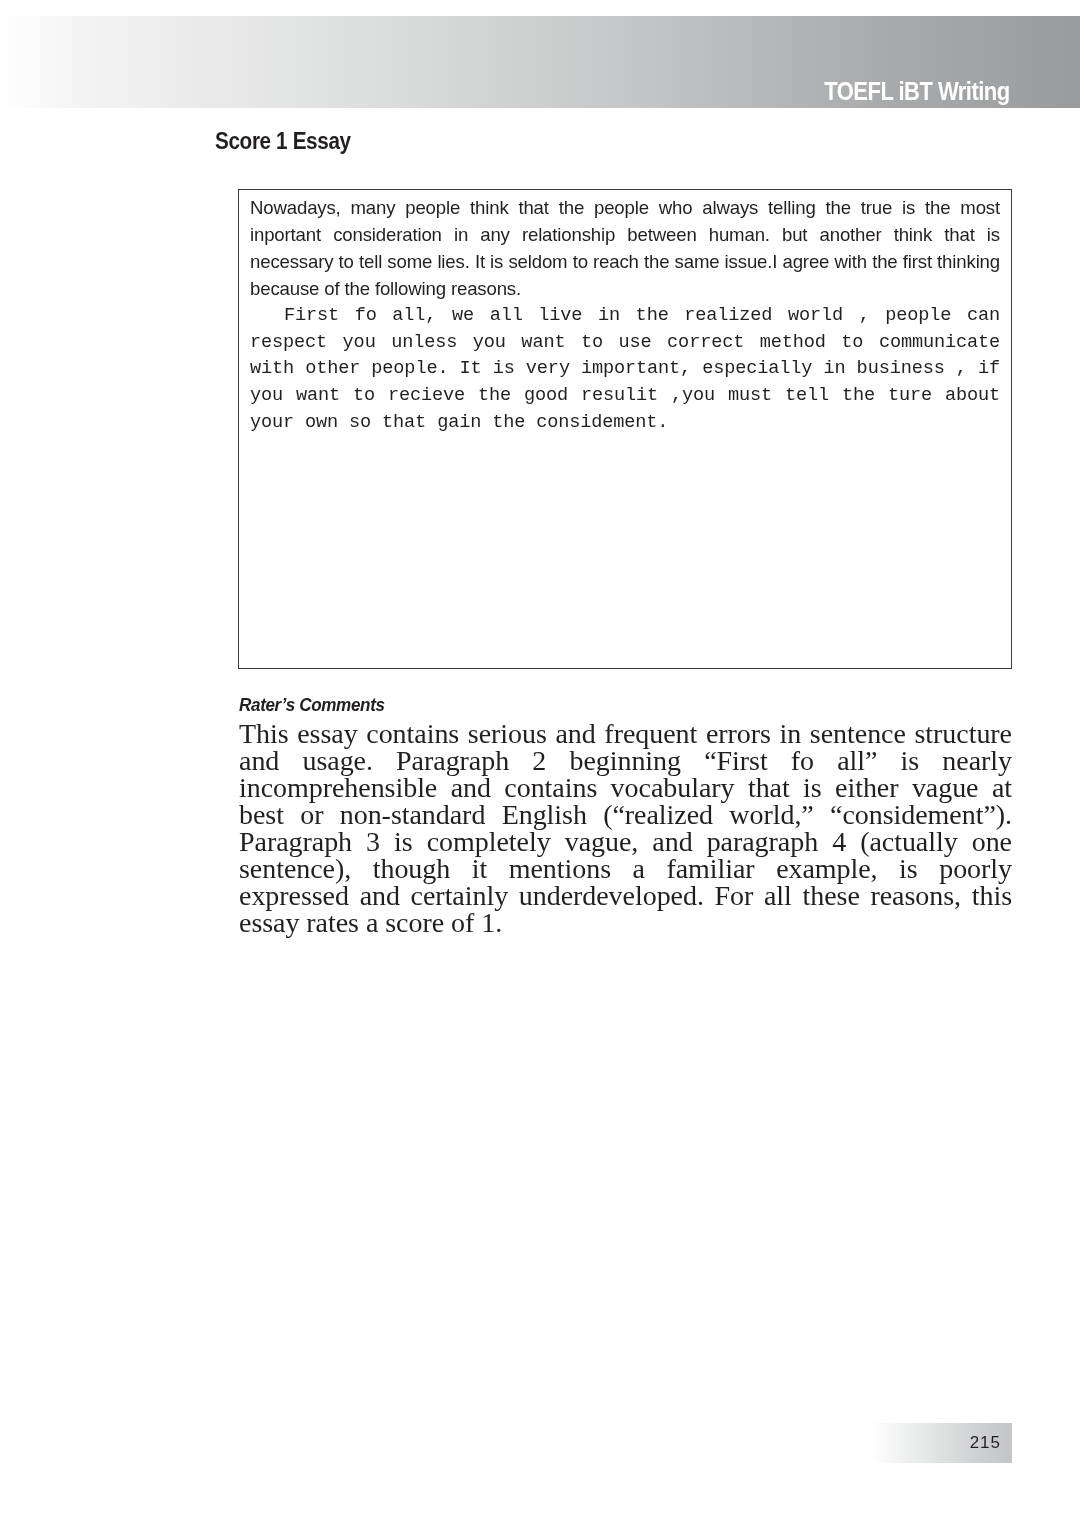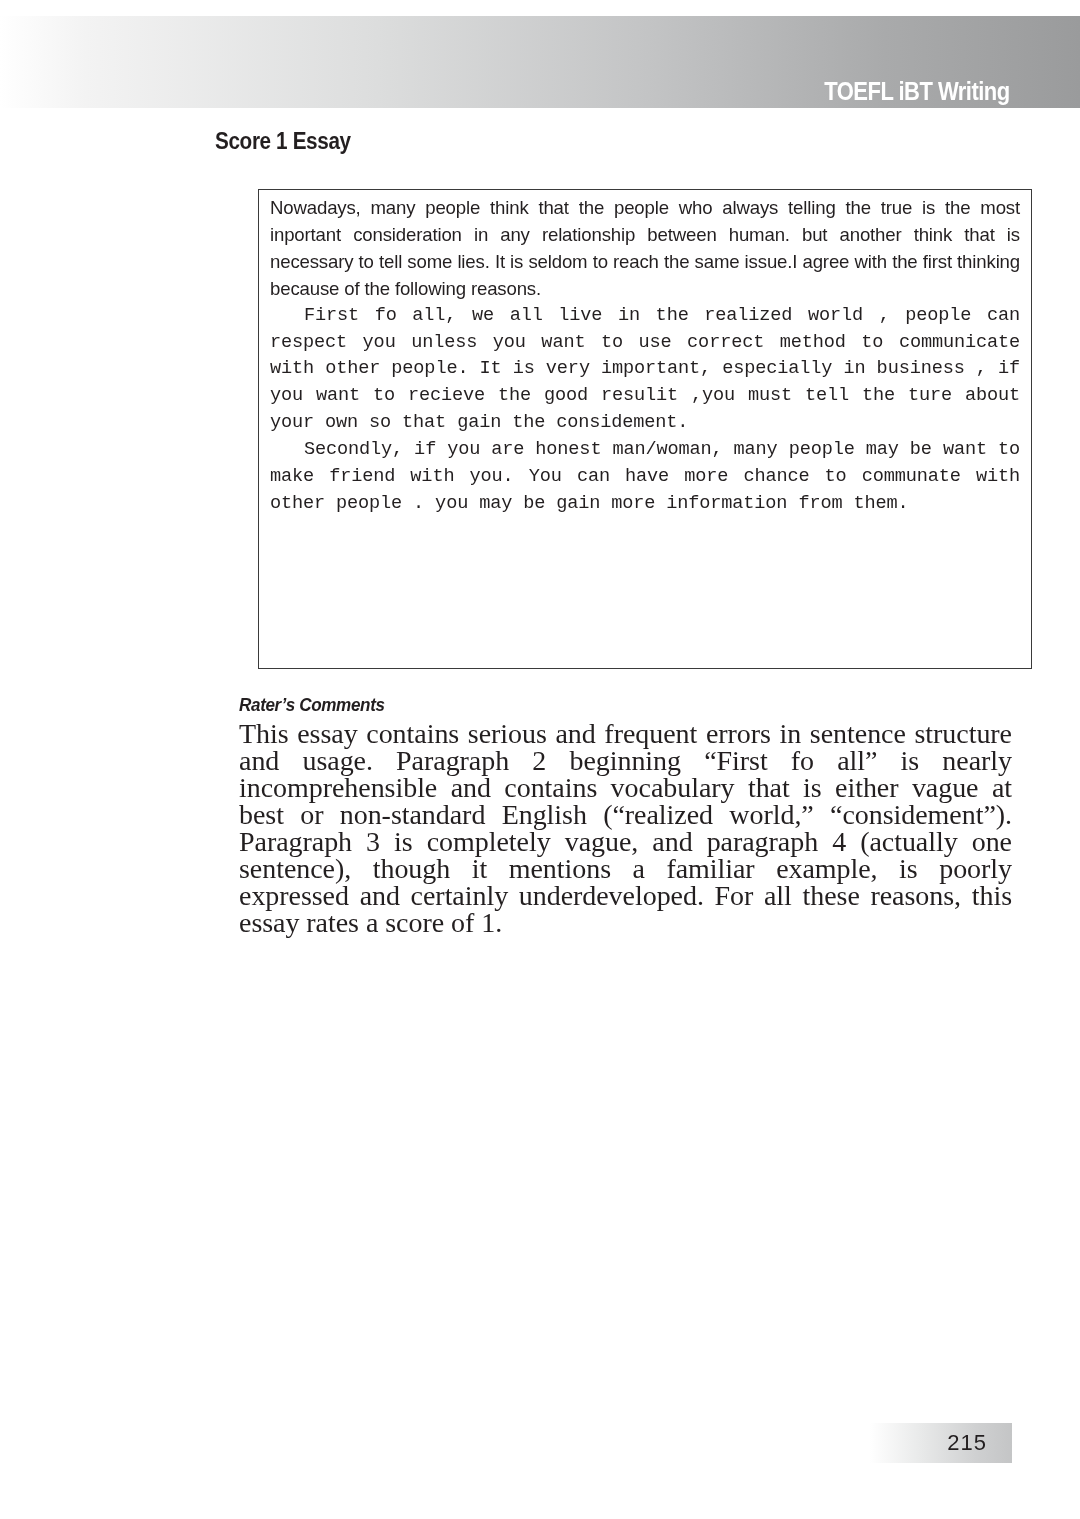--- a/index.html
+++ b/index.html
@@ -23,21 +23,20 @@
       font-family: "Liberation Sans", sans-serif; font-weight: bold;
       font-size: 23px; color: #231f20; letter-spacing: -0.4px;
       transform: scaleX(0.9); transform-origin: left center;
       line-height: 28px;
     }
 
     .essay-box {
       position: absolute; left: 238px; top: 189px; width: 774px; height: 480px;
       border: 1.3px solid #3a3a3a;
       padding: 5px 11px 0 11px;
-      margin-left: 20px;
     }
     .essay-para {
       font-family: "Liberation Sans", sans-serif;
       font-size: 18.6px; line-height: 26.9px;
       text-align: justify; color: #231f20;
       letter-spacing: -0.15px;
     }
     .essay-para.indent { text-indent: 34px; font-family: Liberation Mono, monospace; }
 
     .comments-heading {
@@ -53,40 +52,39 @@
       font-size: 28px; line-height: 27px;
       text-align: justify; color: #231f20;
       letter-spacing: -0.05px;
     }
 
     .page-number-box {
       position: absolute; left: 870px; top: 1423px; width: 142px; height: 40px;
       background: linear-gradient(to right, #ffffff 0%, #e9eaea 35%, #cfd0d1 75%, #c4c5c6 100%);
     }
     .page-number {
-      position: absolute; right: 25px; top: 6px;
+      position: absolute; right: 11px; top: 6px;
       font-family: "Liberation Sans", sans-serif;
-      font-size: 22px; color: #231f20; letter-spacing: 1px;
+      font-size: 17px; color: #231f20; letter-spacing: 1px;
       line-height: 28px;
       margin-left: 23px;
     }
   </style>
 </head>
 <body>
 
 <div class="header-band">
   <div class="header-title">TOEFL iBT Writing</div>
 </div>
 
 <h2 class="section-title">Score 1 Essay</h2>
 
 <div class="essay-box">
   <p class="essay-para">Nowadays, many people think that the people who always telling the true is the most inportant consideration in any relationship between human. but another think that is necessary to tell some lies. It is seldom to reach the same issue.I agree with the first thinking because of the following reasons.</p>
   <p class="essay-para indent">First fo all, we all live in the realized world , people can respect you unless you want to use correct method to communicate with other people. It is very important, especially in business , if you want to recieve the good resulit ,you must tell the ture about your own so that gain the considement.</p>
-  <p class="essay-para indent">Secondly, if you are honest man/woman, many people may be want to make friend with you. You can have more chance to communate with other people . you may be gain more information from them.</p>
 </div>
 
 <h3 class="comments-heading">Rater’s Comments</h3>
 <p class="comments-body">This essay contains serious and frequent errors in sentence structure and usage. Paragraph 2 beginning “First fo all” is nearly incomprehensible and contains vocabulary that is either vague at best or non-standard English (“realized world,” “considement”). Paragraph 3 is completely vague, and paragraph 4 (actually one sentence), though it mentions a familiar example, is poorly expressed and cer­tainly underdeveloped. For all these reasons, this essay rates a score of 1.</p>
 
 <div class="page-number-box">
   <span class="page-number">215</span>
 </div>
 
 </body></html>

